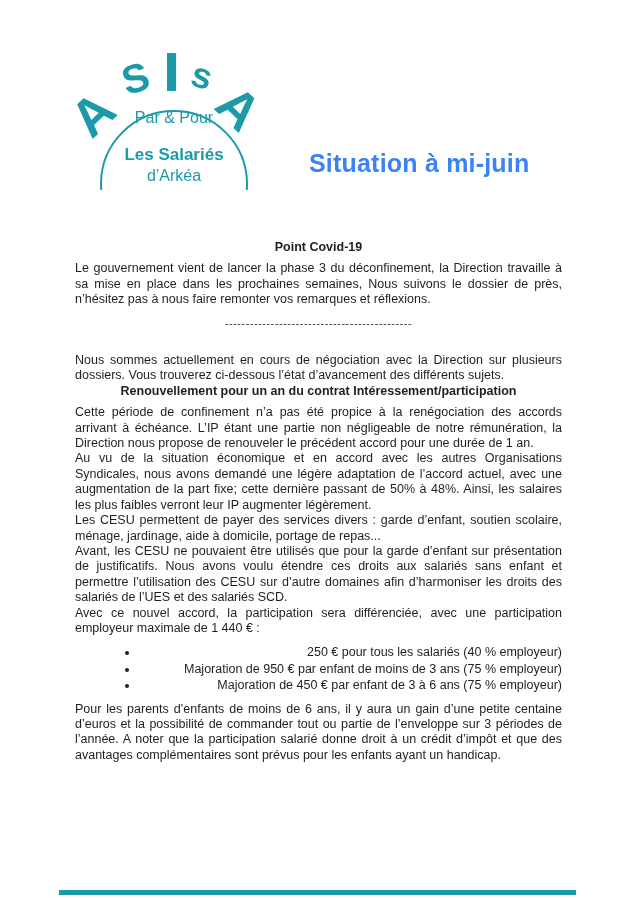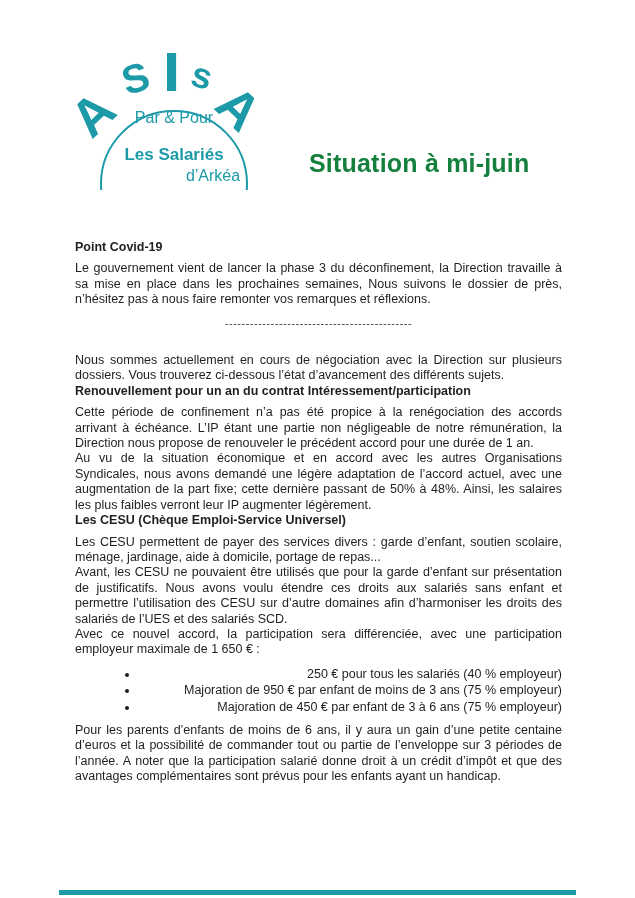--- a/index.html
+++ b/index.html
@@ -37,40 +37,40 @@
   .ltr.s1 { left: 48px;  top: 8px;  font-size: 40px; transform: rotate(-16deg); }
   .ltr.i1 { left: 90px;  top: -5px; font-size: 55px; transform: scaleX(1.15); }
   .ltr.s2 { left: 118px; top: 8px;  font-size: 36px; transform: rotate(16deg); }
   .ltr.a2 { left: 146px; top: 32px; font-size: 52px; transform: rotate(44deg); }
   .logo .tag {
     position: absolute; left: 26px; width: 148px;
     text-align: center; line-height: 1;
   }
   .tag.t1 { top: 60px;  font-size: 16px; }
   .tag.t2 { top: 96px;  font-size: 17px; font-weight: bold; text-align: center; }
-  .tag.t3 { top: 118px; font-size: 16px; margin-left: 39px; }
+  .tag.t3 { top: 118px; font-size: 16px; }
 
   
   .doc-title {
     position: absolute; left: 309px; top: 149px;
-    font-size: 25px; font-weight: bold; color: #15803d;
+    font-size: 25px; font-weight: bold; color: #3b82f6;
     letter-spacing: 0.2px;
   }
 
   
   .content {
     position: absolute; left: 75px; top: 240px;
     width: 487px;
     font-size: 12.5px; line-height: 15.4px;
     text-align: justify;
   }
   .content h3 {
     font-size: 12.5px; font-weight: bold;
     margin-bottom: 6px;
-    text-align: left;
+    text-align: center;
   }
   .content p { margin: 0; }
   .sep {
     text-align: center;
     margin: 8px 0 22px 0;
     color: #3a3a3a;
     font-size: 11px; letter-spacing: 0.5px;
     white-space: nowrap; overflow: hidden;
   }
   .mb-lg { margin-bottom: 24px; }
@@ -113,24 +113,23 @@
     <p>Le gouvernement vient de lancer la phase 3 du déconfinement, la Direction travaille à sa mise en place dans les prochaines semaines, Nous suivons le dossier de près, n’hésitez pas à nous faire remonter vos remarques et réflexions.</p>
 
     <div class="sep">---------------------------------------------</div>
 
     <p class="mb-lg">Nous sommes actuellement en cours de négociation avec la Direction sur plusieurs dossiers. Vous trouverez ci-dessous l’état d’avancement des différents sujets.</p>
 
     <h3>Renouvellement pour un an du contrat Intéressement/participation</h3>
     <p>Cette période de confinement n’a pas été propice à la renégociation des accords arrivant à échéance. L’IP étant une partie non négligeable de notre rémunération, la Direction nous propose de renouveler le précédent accord pour une durée de 1 an.</p>
     <p>Au vu de la situation économique et en accord avec les autres Organisations Syndicales, nous avons demandé une légère adaptation de l’accord actuel, avec une augmentation de la part fixe; cette dernière passant de 50% à 48%. Ainsi, les salaires les plus faibles verront leur IP augmenter légèrement.</p>
 
-    <h3>Les CESU (Chèque Emploi-Service Universel)</h3>
     <p>Les CESU permettent de payer des services divers : garde d’enfant, soutien scolaire, ménage, jardinage, aide à domicile, portage de repas...</p>
     <p>Avant, les CESU ne pouvaient être utilisés que pour la garde d’enfant sur présentation de justificatifs. Nous avons voulu étendre ces droits aux salariés sans enfant et permettre l’utilisation des CESU sur d’autre domaines afin d’harmoniser les droits des salariés de l’UES et des salariés SCD.</p>
-    <p>Avec ce nouvel accord, la participation sera différenciée, avec une participation employeur maximale de 1 650 € :</p>
+    <p>Avec ce nouvel accord, la participation sera différenciée, avec une participation employeur maximale de 1 440 € :</p>
 
     <ul class="bullets">
       <li>250 € pour tous les salariés (40 % employeur)</li>
       <li>Majoration de 950 € par enfant de moins de 3 ans (75 % employeur)</li>
       <li>Majoration de 450 € par enfant de 3 à 6 ans (75 % employeur)</li>
     </ul>
 
     <p>Pour les parents d’enfants de moins de 6 ans, il y aura un gain d’une petite centaine d’euros et la possibilité de commander tout ou partie de l’enveloppe sur 3 périodes de l’année. A noter que la participation salarié donne droit à un crédit d’impôt et que des avantages complémentaires sont prévus pour les enfants ayant un handicap.</p>
 
   </div>

